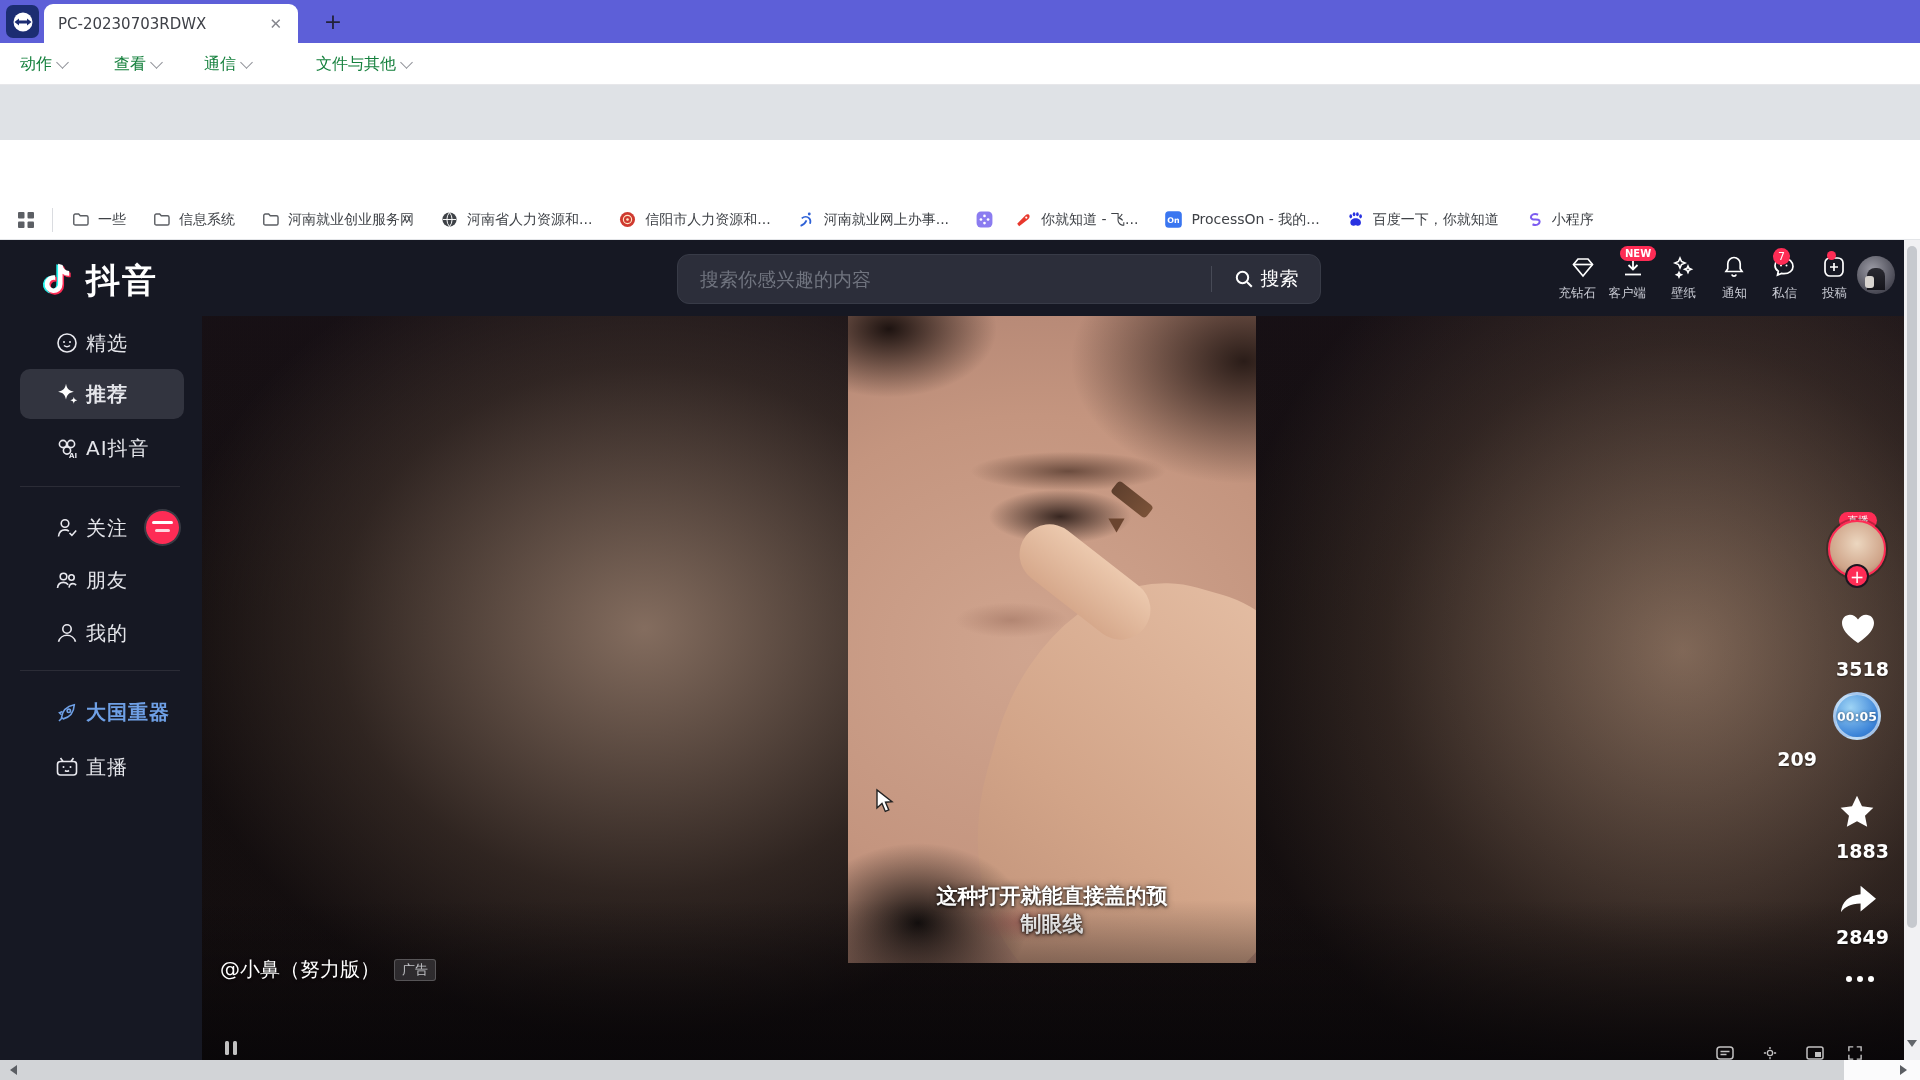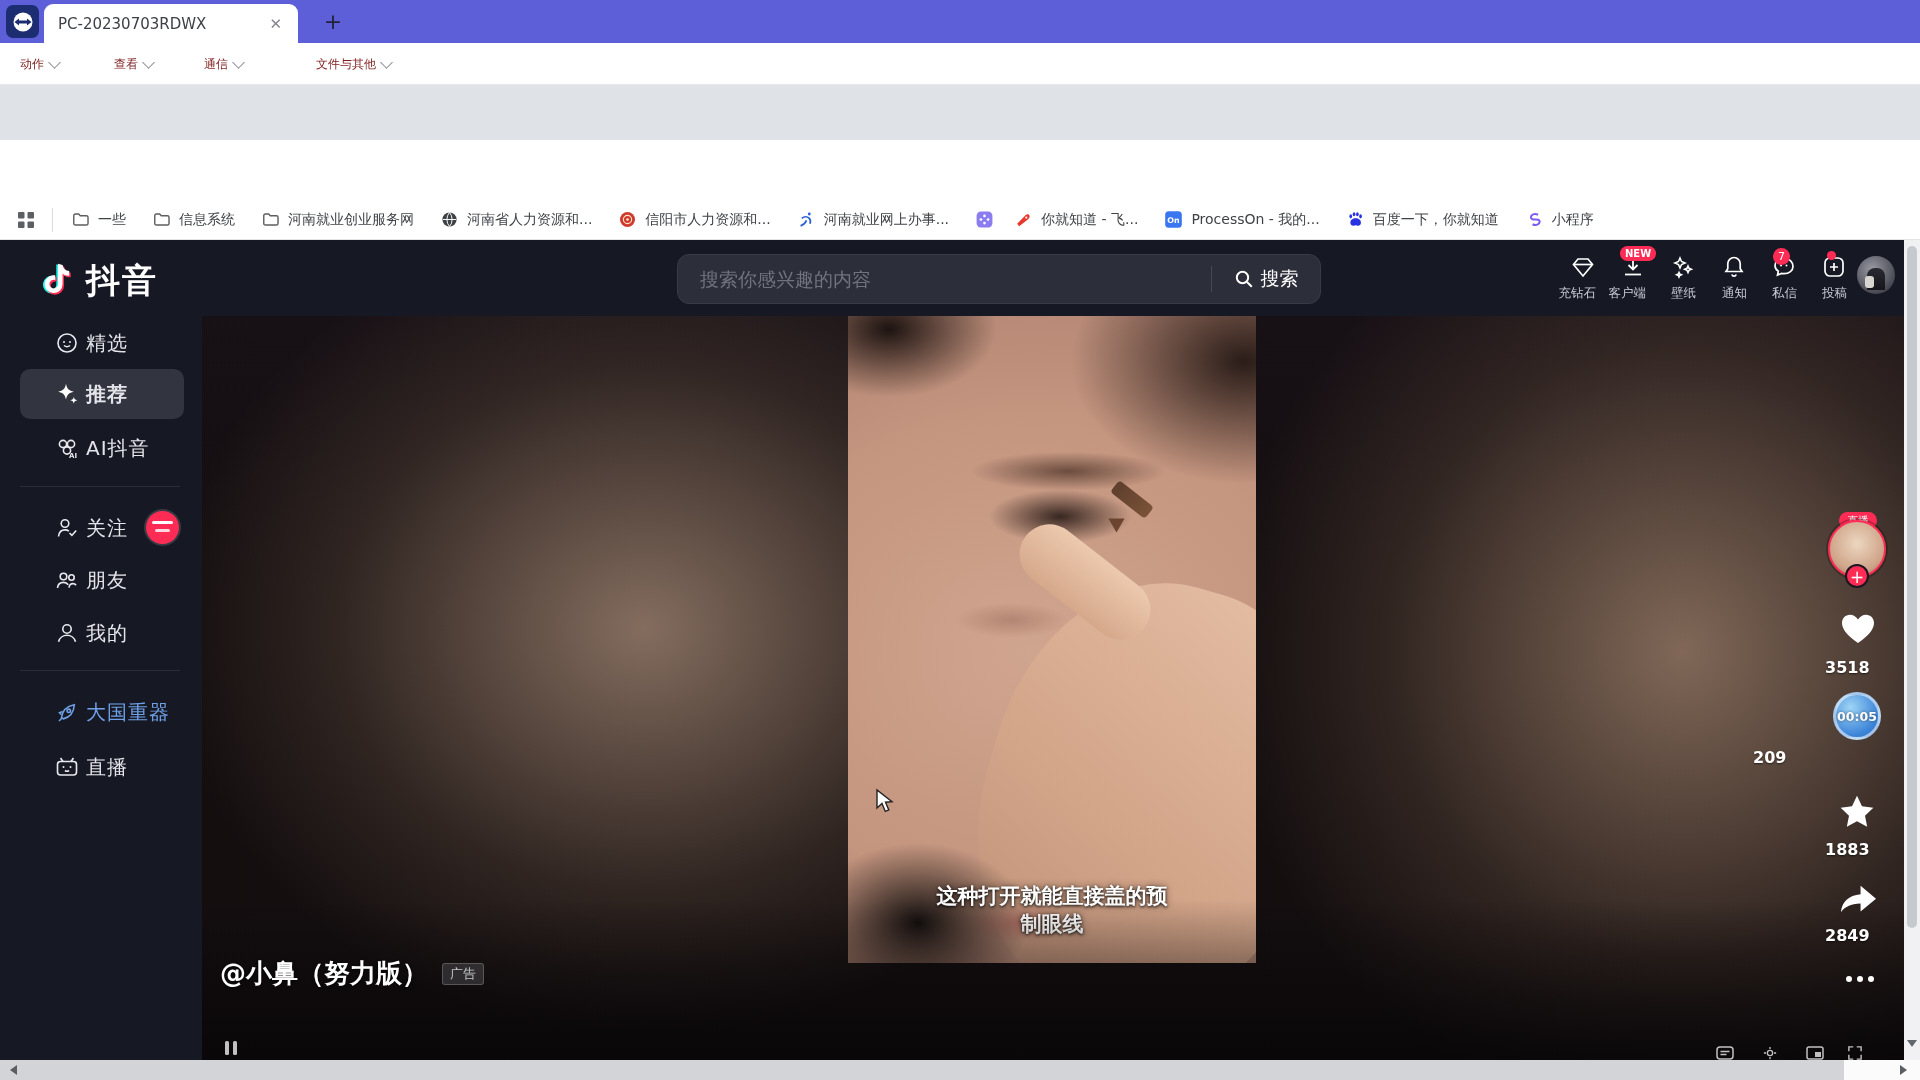--- a/index.html
+++ b/index.html
@@ -10,21 +10,21 @@
 
 #tvbar{position:absolute;left:0;top:0;width:1920px;height:43px;background:#5d5fd8}
 .tvlogo{position:absolute;left:6px;top:5px;width:33px;height:33px;border-radius:7px;background:#1c2d72;display:flex;align-items:center;justify-content:center}
 .tvtab{position:absolute;left:44px;top:4px;width:254px;height:39px;background:#fff;border-radius:9px 9px 0 0;display:flex;align-items:center;padding:0 14px}
 .tvtab-t{font-size:15px;color:#3e4047;flex:1;white-space:nowrap;overflow:hidden}
 .tvtab-x{color:#85868e;font-size:15px;padding:0 2px}
 .tvplus{position:absolute;left:318px;top:6px;width:30px;height:30px;color:#22223a;font-size:22px;display:flex;align-items:center;justify-content:center}
 
 #tvmenu{position:absolute;left:0;top:43px;width:1920px;height:42px;background:#fff;border-bottom:1px solid #e7e7ea}
 .tvm{position:absolute;top:0;height:42px;display:flex;align-items:center;gap:6px}
-.tvm .lbl{font-size:12px;color:#7f1d1d}
+.tvm .lbl{font-size:16px;color:#15803d}
 .chev{width:9px;height:9px;border-right:1.6px solid #8d8f96;border-bottom:1.6px solid #8d8f96;transform:rotate(45deg);margin-top:-4px}
 .tvic{position:absolute;top:51px}
 .sepv{position:absolute;top:50px;width:1px;height:26px;background:#dcdce1}
 
 #tabstrip{position:absolute;left:0;top:85px;width:1920px;height:55px;background:#dfe2e6}
 .tsearch{position:absolute;left:12px;top:103px;width:24px;height:24px;display:flex;align-items:center;justify-content:center}
 .btab{position:absolute;top:98px;height:42px;display:flex;align-items:center;padding:0 10px;gap:8px}
 .btab .t{font-size:14px;color:#45474d;flex:1;white-space:nowrap;overflow:hidden}
 .btab .x{color:#5c5f66;font-size:14px;font-weight:bold}
 .btab.active{background:#fff;border-radius:10px 10px 0 0}
@@ -83,28 +83,28 @@
  radial-gradient(520px 430px at 45% 52%, #d0a58f 0%, #c4957f 55%, #ad8070 100%)}
 .hand{position:absolute;right:-60px;bottom:-50px;width:330px;height:430px;border-radius:46%;transform:rotate(16deg);background:linear-gradient(205deg,#e6c0a6,#d2a488 60%,#bd8f77)}
 .finger{position:absolute;right:96px;top:236px;width:150px;height:60px;border-radius:30px;transform:rotate(38deg);background:linear-gradient(180deg,#ecc9ae,#d6a88b)}
 .tool{position:absolute;left:262px;top:176px;width:44px;height:15px;border-radius:4px;transform:rotate(38deg);background:linear-gradient(90deg,#5e3f2d,#7a5238)}
 .tooltip2{position:absolute;left:252px;top:196px;width:0;height:0;border:8px solid transparent;border-right:14px solid #6b452f;transform:rotate(30deg)}
 .lips{position:absolute;left:120px;top:588px;width:100px;height:38px;border-radius:50%;background:radial-gradient(closest-side,#bd7b6d,rgba(189,123,109,0));}
 .blackcorner{position:absolute;left:-40px;bottom:-40px;width:220px;height:160px;border-radius:50%;background:radial-gradient(closest-side,rgba(10,8,8,.95),rgba(10,8,8,0))}
 .vcap{position:absolute;left:0;top:566px;width:100%;text-align:center;color:#fff;font-size:21px;font-weight:bold;line-height:28px;text-shadow:0 1px 3px rgba(0,0,0,.9),0 0 7px rgba(0,0,0,.6)}
 
 .author{position:absolute;left:18px;top:640px;display:flex;align-items:center;gap:14px}
-.author .n{font-size:26px;font-weight:bold;color:#fff;text-shadow:0 1px 3px rgba(0,0,0,.7)}
+.author .n{font-size:20px;font-weight:normal;color:#fff;text-shadow:0 1px 3px rgba(0,0,0,.7)}
 .adb{font-size:13px;color:#c3c4c8;background:rgba(95,95,100,.38);border:1px solid rgba(255,255,255,.2);border-radius:3px;padding:1px 7px}
 .descl{position:absolute;left:18px;top:684px;font-size:19px;color:#f2f2f4;text-shadow:0 1px 2px rgba(0,0,0,.7)}
 .descl .tag{color:#e2a869;margin-left:10px}
 
 .pctl{position:absolute;opacity:.75}
 
-.rail-cnt{position:absolute;width:64px;text-align:left;color:#fff;font-size:16px;font-weight:600;text-shadow:0 1px 2px rgba(0,0,0,.6)}
+.rail-cnt{position:absolute;width:64px;text-align:right;color:#fff;font-size:19px;font-weight:600;text-shadow:0 1px 2px rgba(0,0,0,.6)}
 .liveava{position:absolute;left:1828px;top:280px;width:58px;height:58px;border-radius:50%;border:2px solid #fe2c55;background:radial-gradient(circle at 50% 40%,#ecd7c0,#cfa489 65%,#8a6450);box-shadow:0 0 0 2px rgba(0,0,0,.25)}
 .livetag{position:absolute;left:1839px;top:272px;width:38px;height:17px;border-radius:9px;background:#fe2c55;color:#fff;font-size:10.5px;display:flex;align-items:center;justify-content:center}
 .liveplus{position:absolute;left:1845px;top:324px;width:24px;height:24px;border-radius:50%;background:#fe2c55;color:#fff;font-size:17px;line-height:22px;text-align:center;border:2px solid #1c1620}
 .bluec{position:absolute;left:1833px;top:452px;width:48px;height:48px;border-radius:50%;background:radial-gradient(circle at 35% 30%,#9ed4f5,#3c84d8 70%,#2a66b4);border:3px solid rgba(255,255,255,.55);display:flex;align-items:center;justify-content:center;color:#fff;font-size:12.5px;font-weight:bold;text-shadow:0 0 3px rgba(0,0,0,.5)}
 .mdots{position:absolute;left:1838px;top:736px;width:44px;display:flex;justify-content:center;gap:5px}
 .mdots i{width:6px;height:6px;border-radius:50%;background:#fff}
 
 #vscroll{position:absolute;left:1904px;top:240px;width:16px;height:820px;background:#f1f1f3}
 #vthumb{position:absolute;left:3px;top:6px;width:10px;height:682px;border-radius:5px;background:#c6c9ce}
 .varrow{position:absolute;left:3px;top:800px;width:0;height:0;border:5px solid transparent;border-top:7px solid #63666b}
@@ -570,21 +570,21 @@
   <div class="sdiv" style="top:430px"></div>
   <div class="sitem" style="top:450px">
     <span class="ic">
         <svg width="26" height="26" viewBox="0 0 26 26" fill="none" stroke="#6fa0e6" stroke-width="1.6">
           <path d="M7.5 18.5C8.3 11.8 12.6 7.4 20.3 5.8c-.5 7.7-4.1 12.4-11 14.1z"></path>
           <circle cx="14.8" cy="11.8" r="1.7"></circle>
           <path d="M5 22l3-3"></path>
           <path d="M8.5 12.5l-3 1.2 2 2"></path>
         </svg>
       </span>
-    <span class="t" style="color:#6fa0e6;font-weight:normal">大国重器</span>
+    <span class="t" style="color:#6fa0e6;font-weight:bold">大国重器</span>
   </div>
   <div class="sitem" style="top:505px">
     <span class="ic">
         <svg width="26" height="26" viewBox="0 0 26 26" fill="none" stroke="#e9e9ef" stroke-width="1.6">
           <rect x="3.5" y="7.5" width="19" height="13.5" rx="3"></rect>
           <path d="M9 7.5L6.5 4M17 7.5L19.5 4"></path>
           <circle cx="9.5" cy="13" r="1" fill="#e9e9ef" stroke="none"></circle>
           <circle cx="16.5" cy="13" r="1" fill="#e9e9ef" stroke="none"></circle>
           <path d="M11 16.5q2 1.5 4 0"></path>
         </svg>

